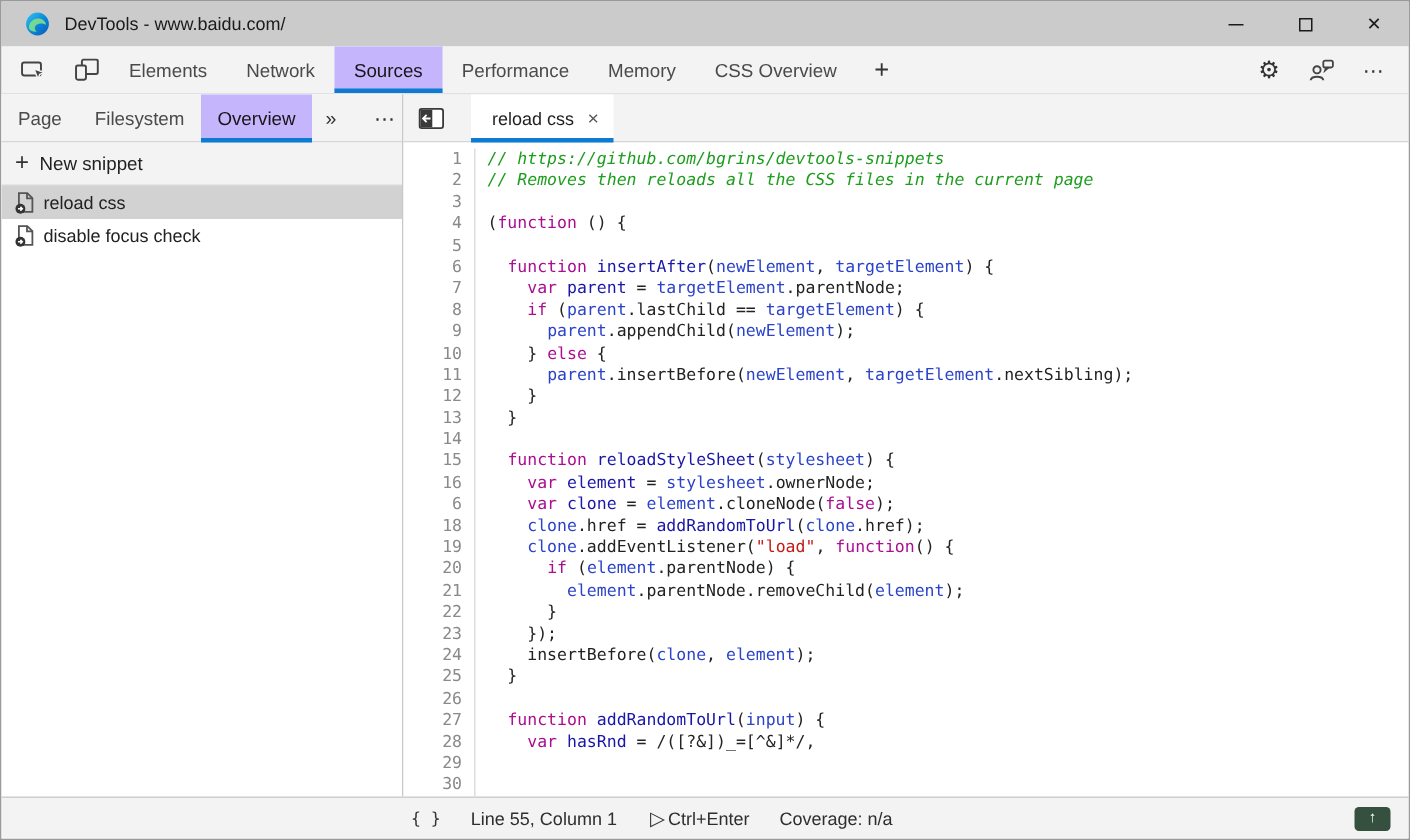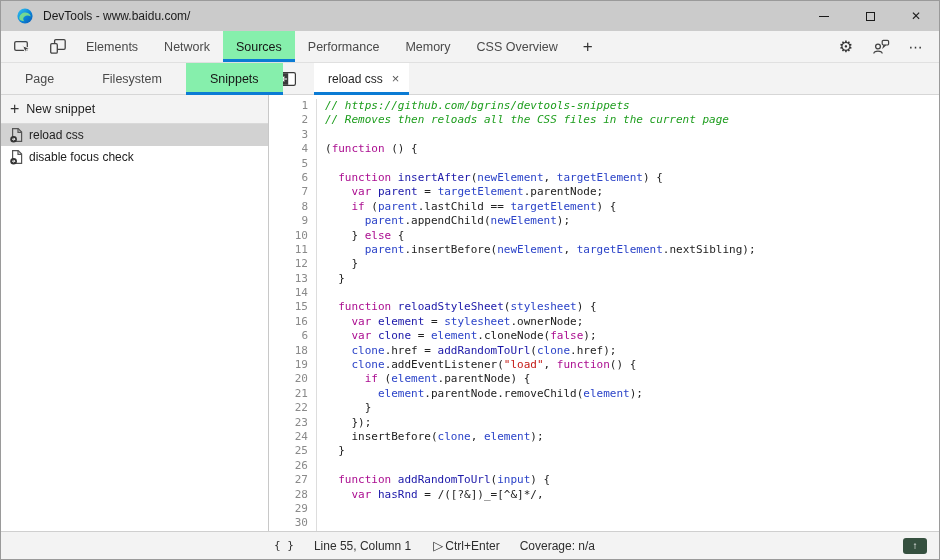--- a/index.html
+++ b/index.html
@@ -15,32 +15,32 @@
   .glyph-min { width:10px; height:1px; background:#1b1b1b; }
   .glyph-max { width:9px; height:9px; border:1px solid #1b1b1b; }
   .glyph-close { font-size:12px; line-height:1; }
 
   
   .toolbar { height:32px; background:#f3f3f3; display:flex; align-items:stretch; flex:none; border-bottom:1px solid #e0e0e0; }
   .tool-icons { display:flex; align-items:center; gap:14px; padding:0 4px 0 10px; }
   .icon-btn { display:flex; align-items:center; justify-content:center; width:22px; height:22px; color:#444; }
   .tabstrip { display:flex; align-items:stretch; }
   .tab { position:relative; display:flex; align-items:center; padding:13px 13px; font-size:12.5px; color:#4a4a4a; white-space:nowrap; cursor:default; }
-  .tab.selected { background:#86efac; color:#161616; }
+  .tab.selected { background:#c4b5fd; color:#161616; }
   .tab.selected::after { content:""; position:absolute; left:0; right:0; bottom:0; height:3px; background:#0b7bd4; }
   .plus-tab { display:flex; align-items:center; padding:0 12px; font-size:17px; color:#333; }
   .toolbar-right { margin-left:auto; display:flex; align-items:center; gap:13px; padding-right:12px; }
   .dots { font-size:14px; color:#333; letter-spacing:1px; }
   .gear { font-size:16px; color:#333; }
 
   
   .content { flex:1; display:flex; min-height:0; }
   .sidebar { width:268px; flex:none; display:flex; flex-direction:column; border-right:1px solid #c8c8c8; background:#fff; }
   .side-tabs { height:32px; background:#f3f3f3; border-bottom:1px solid #d6d6d6; display:flex; align-items:stretch; flex:none; }
-  .side-tabs .tab { padding:0 24px; }
+  .side-tabs .tab { padding:0 11px; }
   .side-tabs .tab.selected::after { bottom:-1px; }
   .chev { display:flex; align-items:center; padding:0 9px; font-size:13px; color:#333; }
   .side-dots { display:flex; align-items:center; padding:0 10px; margin-left:6px; }
   .new-snippet { height:29px; flex:none; background:#f3f3f3; border-bottom:1px solid #d9d9d9; display:flex; align-items:center; gap:7px; padding-left:9px; font-size:12.5px; color:#1f1f1f; }
   .plus-glyph { font-size:16px; color:#333; font-weight:400; }
   .snippet-list { flex:1; overflow:hidden; }
   .snippet-row { height:22px; display:flex; align-items:center; gap:6px; padding-left:9px; font-size:12px; color:#222; }
   .snippet-row.selected { background:#d2d2d2; }
 
   .editor { flex:1; display:flex; flex-direction:column; min-width:0; }
@@ -141,21 +141,21 @@
     </div>
   </div>
 
   <div class="content">
 
     <div class="sidebar">
       <div class="side-tabs">
         <div class="tabstrip" id="sidebar-tabs">
             <div class="tab">Page</div>
             <div class="tab">Filesystem</div>
-            <div class="tab selected">Snippets</div>
+            <div class="tab selected">Overview</div>
           </div>
         <span class="chev">»</span>
         <span class="side-dots dots">⋯</span>
       </div>
       <div class="new-snippet">
         <span class="plus-glyph">+</span>
         <span>New snippet</span>
       </div>
       <div class="snippet-list" id="snippet-list">
           <div class="snippet-row selected">

